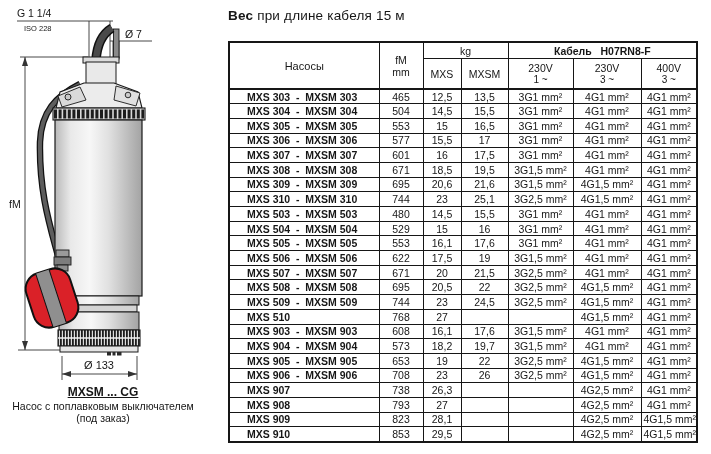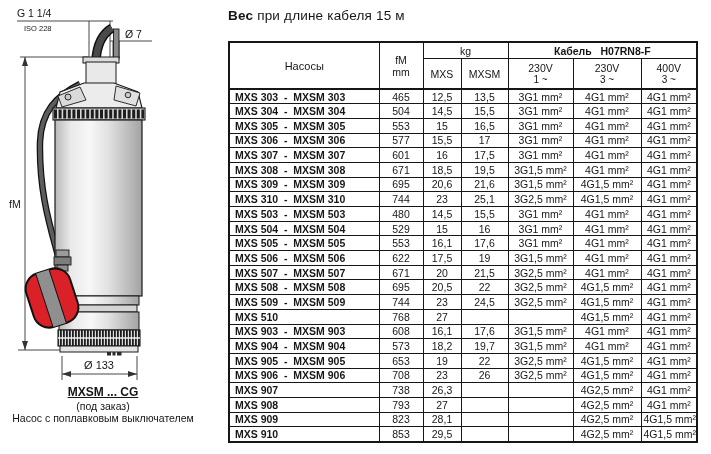--- a/index.html
+++ b/index.html
@@ -15,21 +15,21 @@
              border-collapse:collapse;table-layout:fixed;
              font-size:10.5px;line-height:12px;}
   table.spec,table.spec th,table.spec td{border:1px solid #161616;}
   table.spec{border-width:2px;}
   thead{border-bottom:2px solid #161616;}
   th{font-weight:normal;padding:0;text-align:center;vertical-align:middle;}
   td{padding:0 2px;text-align:center;white-space:nowrap;overflow:hidden;}
   tr.h1 th{height:15px;}
   tr.h2 th{height:29px;}
   tbody tr{height:14.7px;}
-  td.model{text-align:left;font-weight:bold;padding-left:5px;white-space:pre;}
+  td.model{text-align:left;font-weight:bold;padding-left:17px;white-space:pre;}
   .two-line{line-height:12px;}
   th.cableHead{border-bottom:none;font-weight:bold;}
   th.kgHead{border-bottom:1px solid #161616;}
   th.nob{border-top:none;}
   th.novr{border-right:none;}
   th.vsplit{border-left:none;position:relative;margin-left:36px;}
   th.vsplit::before{content:"";position:absolute;left:-0.5px;top:9px;bottom:0;width:1px;background:#161616;}
   .phase{font-size:10px;}
 
   
@@ -142,22 +142,22 @@
       <line x1="137" y1="356" x2="137" y2="380"></line>
       <line x1="62" y1="374" x2="137" y2="374"></line>
       <polygon points="62,374 71,371 71,377" fill="#333" stroke="none"></polygon>
       <polygon points="137,374 128,371 128,377" fill="#333" stroke="none"></polygon>
     </g>
     <text x="99" y="369" font-size="11" text-anchor="middle">Ø 133</text>
   </svg>
 
   <div class="caption">
     <div class="cap-model">MXSM ... CG</div>
+    <div class="cap-line">Насос с поплавковым выключателем</div>
     <div class="cap-line">(под заказ)</div>
-    <div class="cap-line">Насос с поплавковым выключателем</div>
   </div>
 
   <div class="title">
     <b>Вес</b><span> при длине кабеля 15 м</span>
   </div>
 
   <table class="spec">
     <colgroup>
       <col style="width:150px">
         <col style="width:44px">

